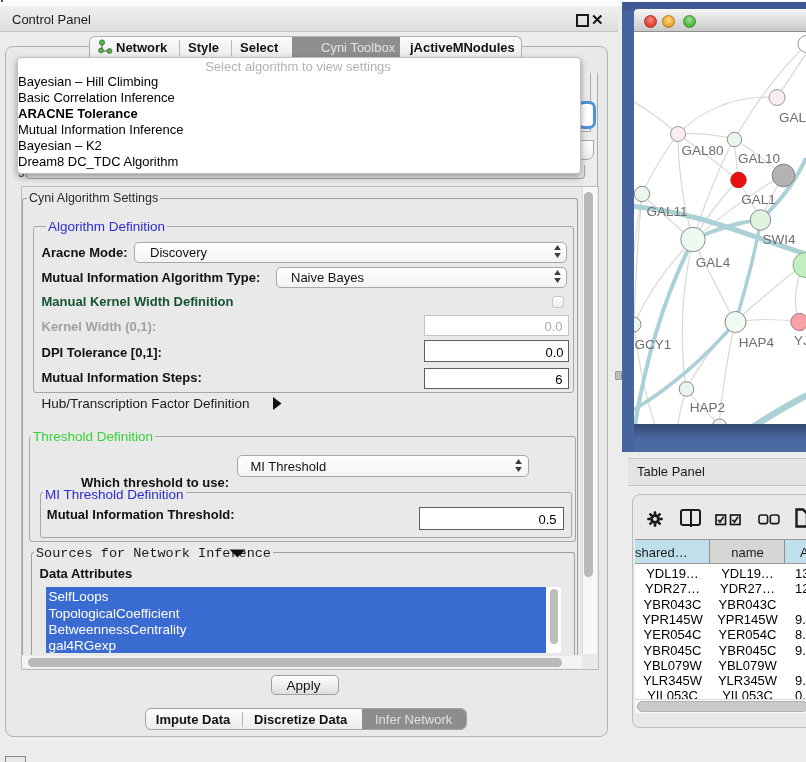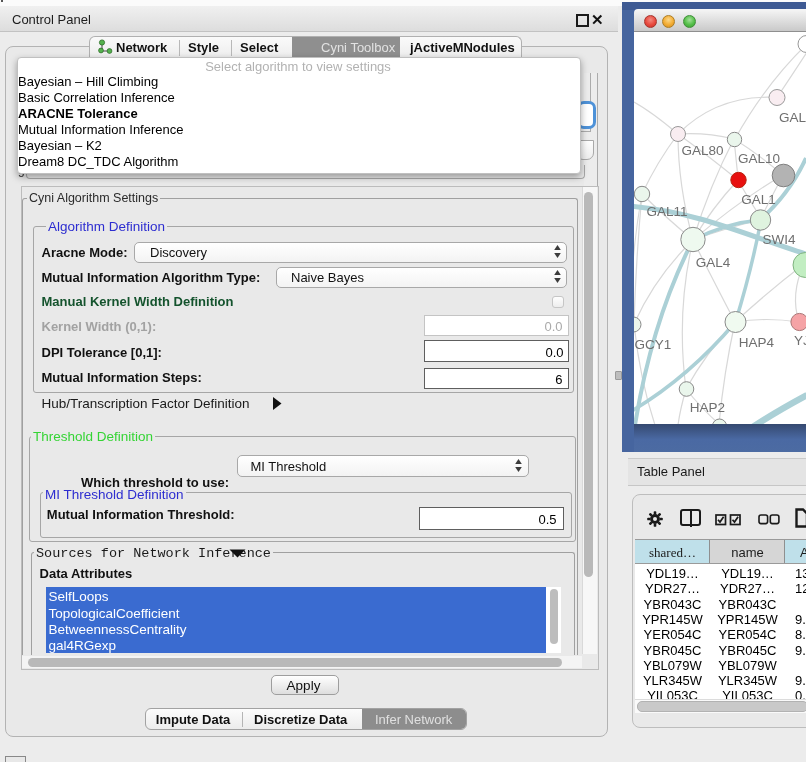--- a/index.html
+++ b/index.html
@@ -277,21 +277,21 @@
   <rect x="1" y="1" width="8.6" height="8.6" rx="2" fill="none" stroke="#1a1a1a" stroke-width="1.6"></rect>
   <rect x="12.3" y="1" width="8.6" height="8.6" rx="2" fill="none" stroke="#1a1a1a" stroke-width="1.6"></rect>
 </svg>
 <svg class="abs" style="left:795px;top:508px;" width="12" height="20" viewBox="0 0 12 20">
   <path d="M1.5 1.5 L8 1.5 L12 5.5 L12 18.5 L1.5 18.5 Z" fill="none" stroke="#1a1a1a" stroke-width="2.4"></path>
 </svg>
 
 <div class="abs" style="left:635px;top:538.6px;width:171px;height:23.6px;border-top:1px solid #9a9a9a;border-bottom:1px solid #9a9a9a;background:#bfe0ea;overflow:hidden;">
   <div class="abs" style="left:73.7px;top:0;width:74px;height:24px;background:#d6d6d6;border-left:1px solid #8f8f8f;border-right:1px solid #8f8f8f;"></div>
 </div>
-<div class="lbl" style="left:635px;top:545px;width:75px;text-align:center;font-size:13px;color:#1c1c1c;font-family:Liberation Serif, serif;">shared…</div>
+<div class="lbl" style="left:635px;top:545px;width:75px;font-size:13px;color:#1c1c1c;">shared…</div>
 <div class="lbl" style="left:710px;top:545px;width:75px;text-align:center;font-size:13px;color:#1c1c1c;">name</div>
 <div class="lbl" style="left:800px;top:545px;font-size:13px;color:#1c1c1c;">A</div>
 
 <div class="abs" style="left:635px;top:564px;width:171px;height:149px;background:#ffffff;overflow:hidden;" id="tbody">
   <div class="lbl" style="left:0;top:2px;width:75px;text-align:center;font-size:13px;color:#000;">YDL19…</div>
   <div class="lbl" style="left:75px;top:2px;width:75px;text-align:center;font-size:13px;color:#000;">YDL19…</div>
   <div class="lbl" style="left:160px;top:2px;font-size:13px;color:#000;">13</div>
   <div class="lbl" style="left:0;top:17.3px;width:75px;text-align:center;font-size:13px;color:#000;">YDR27…</div>
   <div class="lbl" style="left:75px;top:17.3px;width:75px;text-align:center;font-size:13px;color:#000;">YDR27…</div>
   <div class="lbl" style="left:160px;top:17.3px;font-size:13px;color:#000;">12</div>

